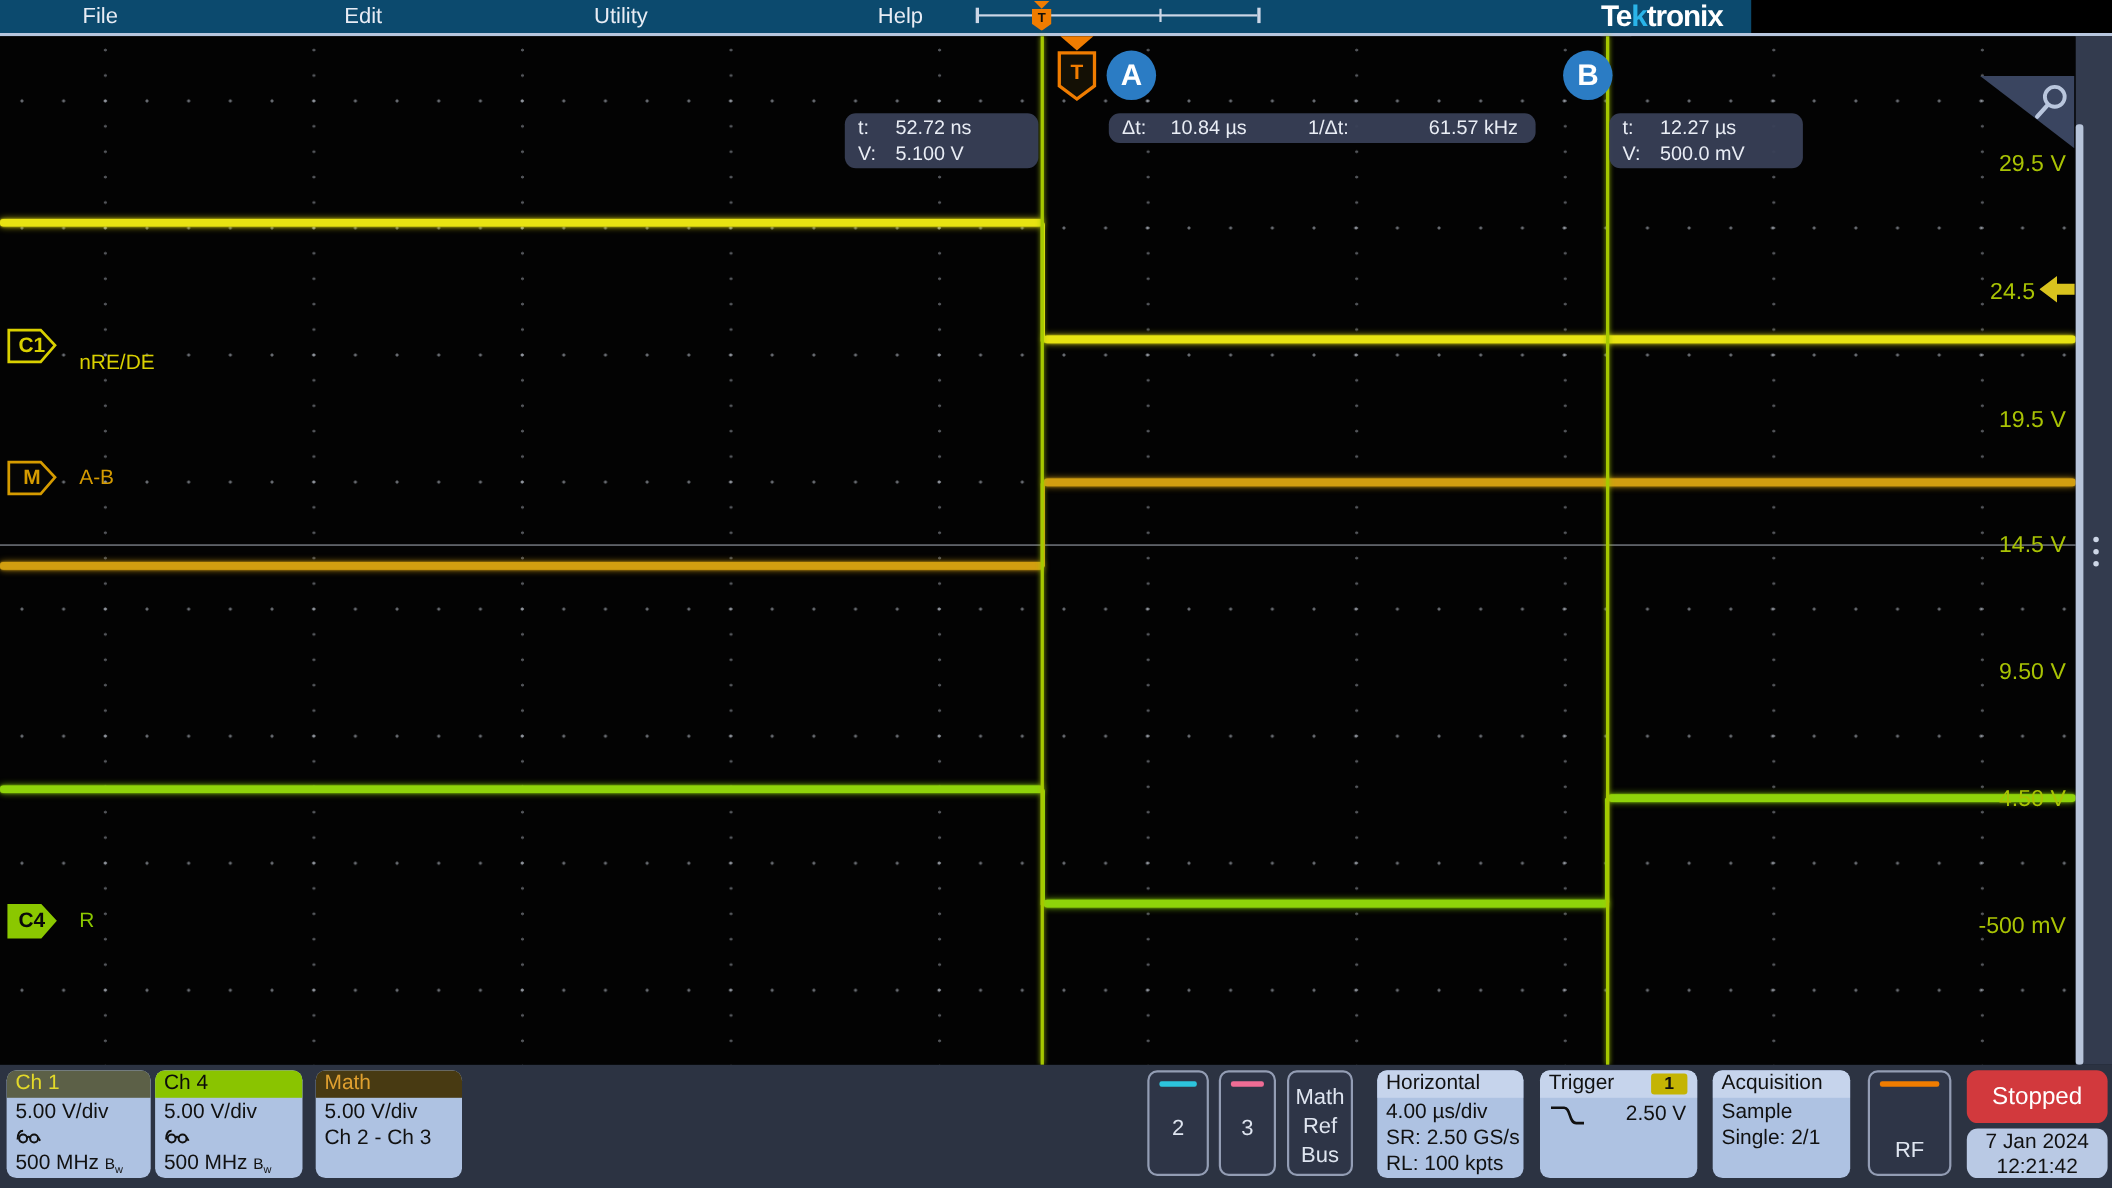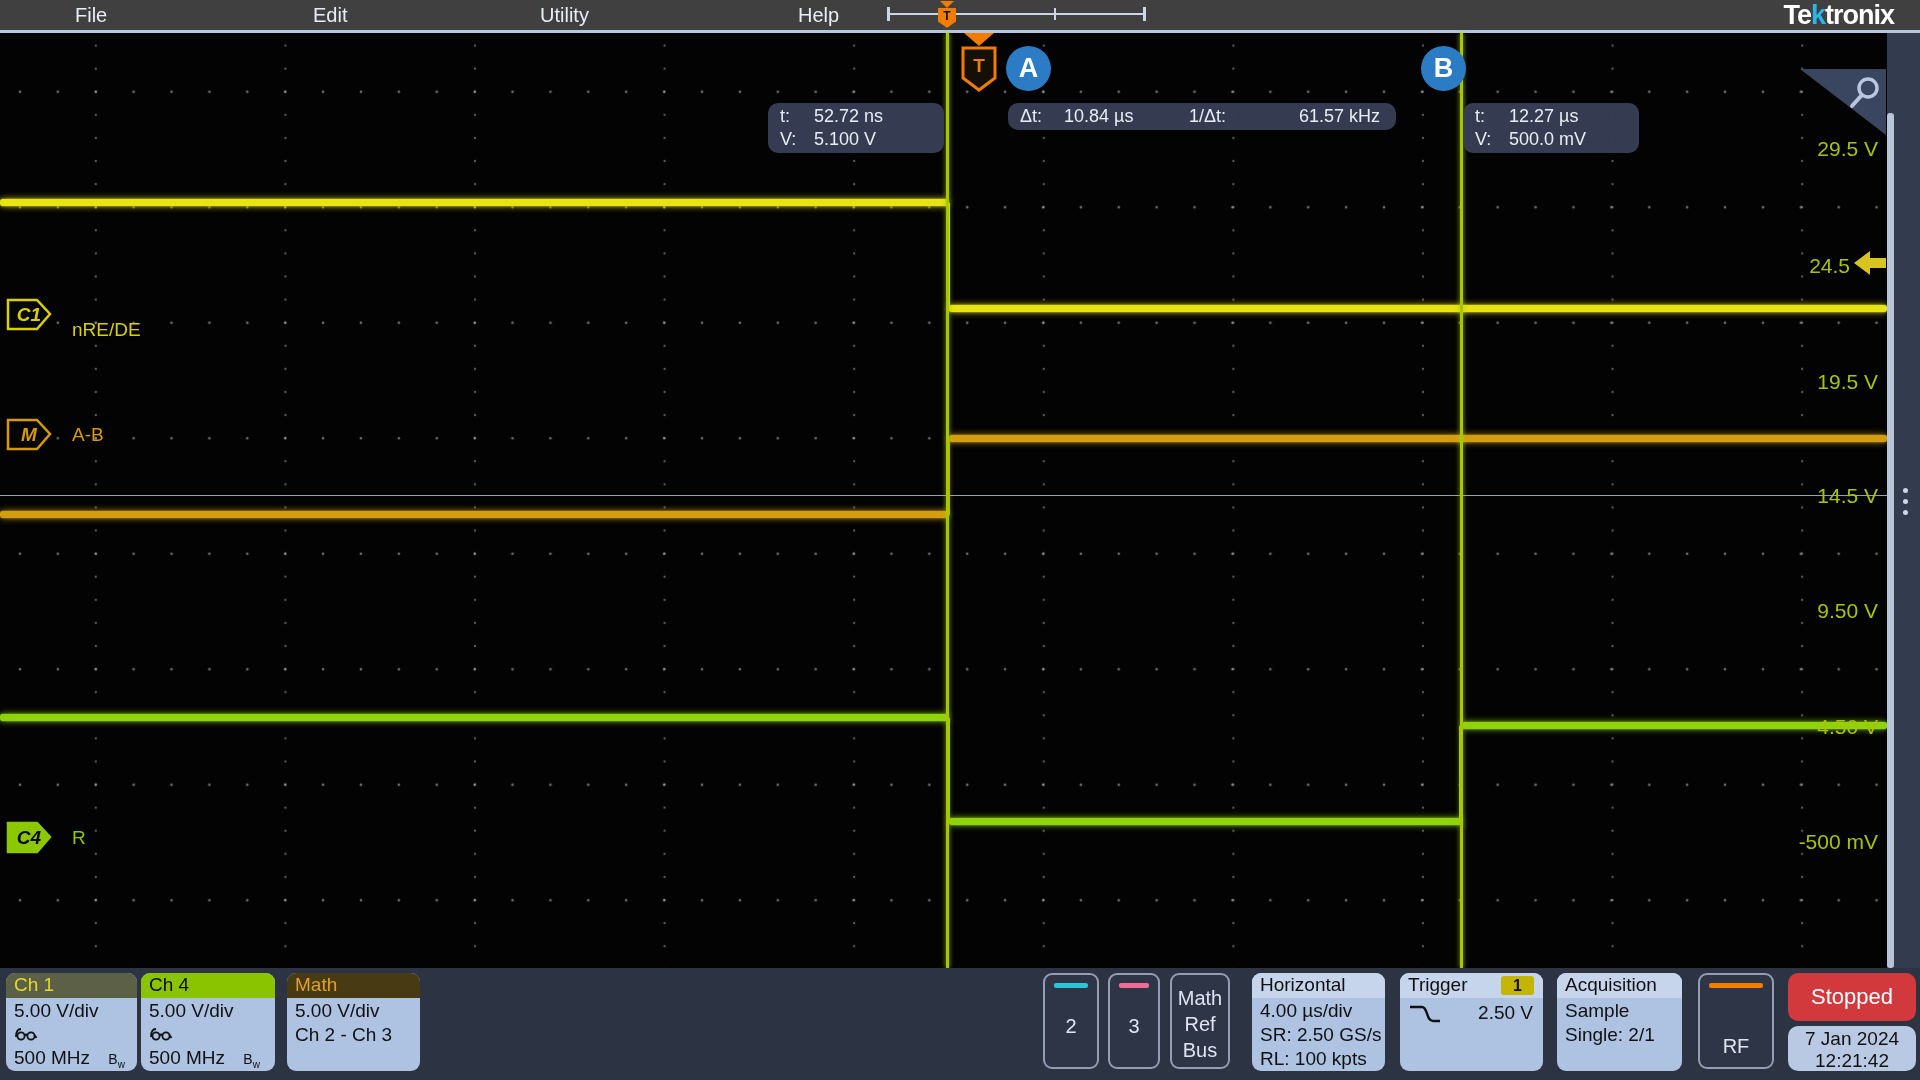--- a/index.html
+++ b/index.html
@@ -1,20 +1,20 @@
 <!DOCTYPE html>
 <html><head>
 <meta charset="utf-8">
 <style>
   html,body{margin:0;padding:0;background:#1a1e28;}
   #screen{position:relative;width:1920px;height:1080px;overflow:hidden;
           font-family:"Liberation Sans",sans-serif;background:#000;}
 
   
-  .menubar{position:absolute;left:0;top:0;width:1920px;height:30px;background:#404040;}
+  .menubar{position:absolute;left:0;top:0;width:1592px;height:30px;background:#0c4a6e;}
   .menusep{position:absolute;left:0;top:30px;width:1920px;height:3px;background:#b7c6de;}
   .menuitem{position:absolute;top:4px;color:#e8ecf4;font-size:20px;cursor:default;}
   .logo{position:absolute;right:26px;top:0px;color:#fff;font-size:27px;font-weight:bold;letter-spacing:-1px;}
   .logo .te{border-bottom:3px solid #fff;}
   .logo .kk{color:#2ab4e8;}
 
   
   .rv-line{position:absolute;top:13px;height:2px;background:#ccd6e6;}
   .rv-cap{position:absolute;top:7px;width:3px;height:14px;background:#ccd6e6;}
   .rv-tick{position:absolute;top:8px;width:2px;height:12px;background:#ccd6e6;}
@@ -45,21 +45,21 @@
   .bubble{position:absolute;top:13px;width:45px;height:45px;border-radius:50%;background:#2b7cc4;
           color:#fff;font-size:27px;font-weight:bold;text-align:center;line-height:45px;}
 
   .readout{position:absolute;background:rgba(56,63,86,0.95);border-radius:10px;color:#e9edf5;
            font-size:18px;line-height:23px;padding:2px 12px;}
   .readout .lab{display:inline-block;}
   .readout .val{display:inline-block;}
 
   .scalelab{position:absolute;color:#a9c304;font-size:21px;text-align:right;width:90px;}
 
-  .chbadge{position:absolute;left:6px;width:46px;height:17px;font-size:19px;font-weight:bold;text-align:center;line-height:33px;font-style:italic;}
+  .chbadge{position:absolute;left:6px;width:46px;height:17px;font-size:19px;font-weight:bold;text-align:center;line-height:33px;}
   .chbadge svg{position:absolute;left:0;top:0;}
   .chbadge .txt{position:relative;}
   .chlabel{position:absolute;left:72px;font-size:19px;}
 
   .zoomflap{position:absolute;left:1800px;top:36px;width:86px;height:66px;background:#3a4560;
             clip-path:polygon(0 0,100% 0,100% 100%);}
   .zoomflap svg{position:absolute;right:5px;top:7px;}
 
   
   .rmargin{position:absolute;left:1887px;top:33px;width:33px;height:935px;background:#333b4e;}
@@ -71,21 +71,21 @@
   .bottombar{position:absolute;left:0;top:968px;width:1920px;height:112px;background:#2c3342;}
   .panel{position:absolute;top:5px;height:98px;border-radius:9px;overflow:hidden;background:#aec2e2;}
   .panel .phead{height:24px;background:#c6d4ec;color:#111;font-size:19px;padding:1px 8px 0 8px;}
   .panel .pline{color:#111;font-size:19px;padding:1px 8px 0 8px;line-height:23px;white-space:nowrap;}
   .hd-ch1{background:#5c6047 !important;color:#e3d929 !important;}
   .hd-ch4{background:#8ac400 !important;color:#0b0b0b !important;}
   .hd-math{background:#483a12 !important;color:#e0a030 !important;}
   .darkbtn{position:absolute;top:5px;height:96px;background:#2e3547;border:2px solid #939db4;border-radius:9px;
            color:#dfe5f0;font-size:20px;text-align:center;box-sizing:border-box;}
   .colorbar{position:absolute;left:9px;right:9px;top:8px;height:5px;border-radius:2px;}
-  .bwtag{font-size:14px;margin-left:13px;}
+  .bwtag{font-size:14px;}
   .bwtag sub{font-size:10px;}
   .trigbadge{position:absolute;right:9px;top:3px;width:33px;height:19px;background:#c4b404;border-radius:3px;
              color:#111;font-size:16px;font-weight:bold;text-align:center;line-height:19px;}
   .stopped{position:absolute;left:1788px;top:5px;width:128px;height:48px;background:#d2393d;border-radius:10px;
            color:#fff;font-size:22px;text-align:center;line-height:48px;}
   .datetime{position:absolute;left:1788px;top:58px;width:128px;height:45px;background:#b9c9e4;border-radius:10px;
             color:#111;font-size:19px;text-align:center;line-height:22px;padding-top:2px;box-sizing:border-box;}
 </style>
 </head>
 <body>

